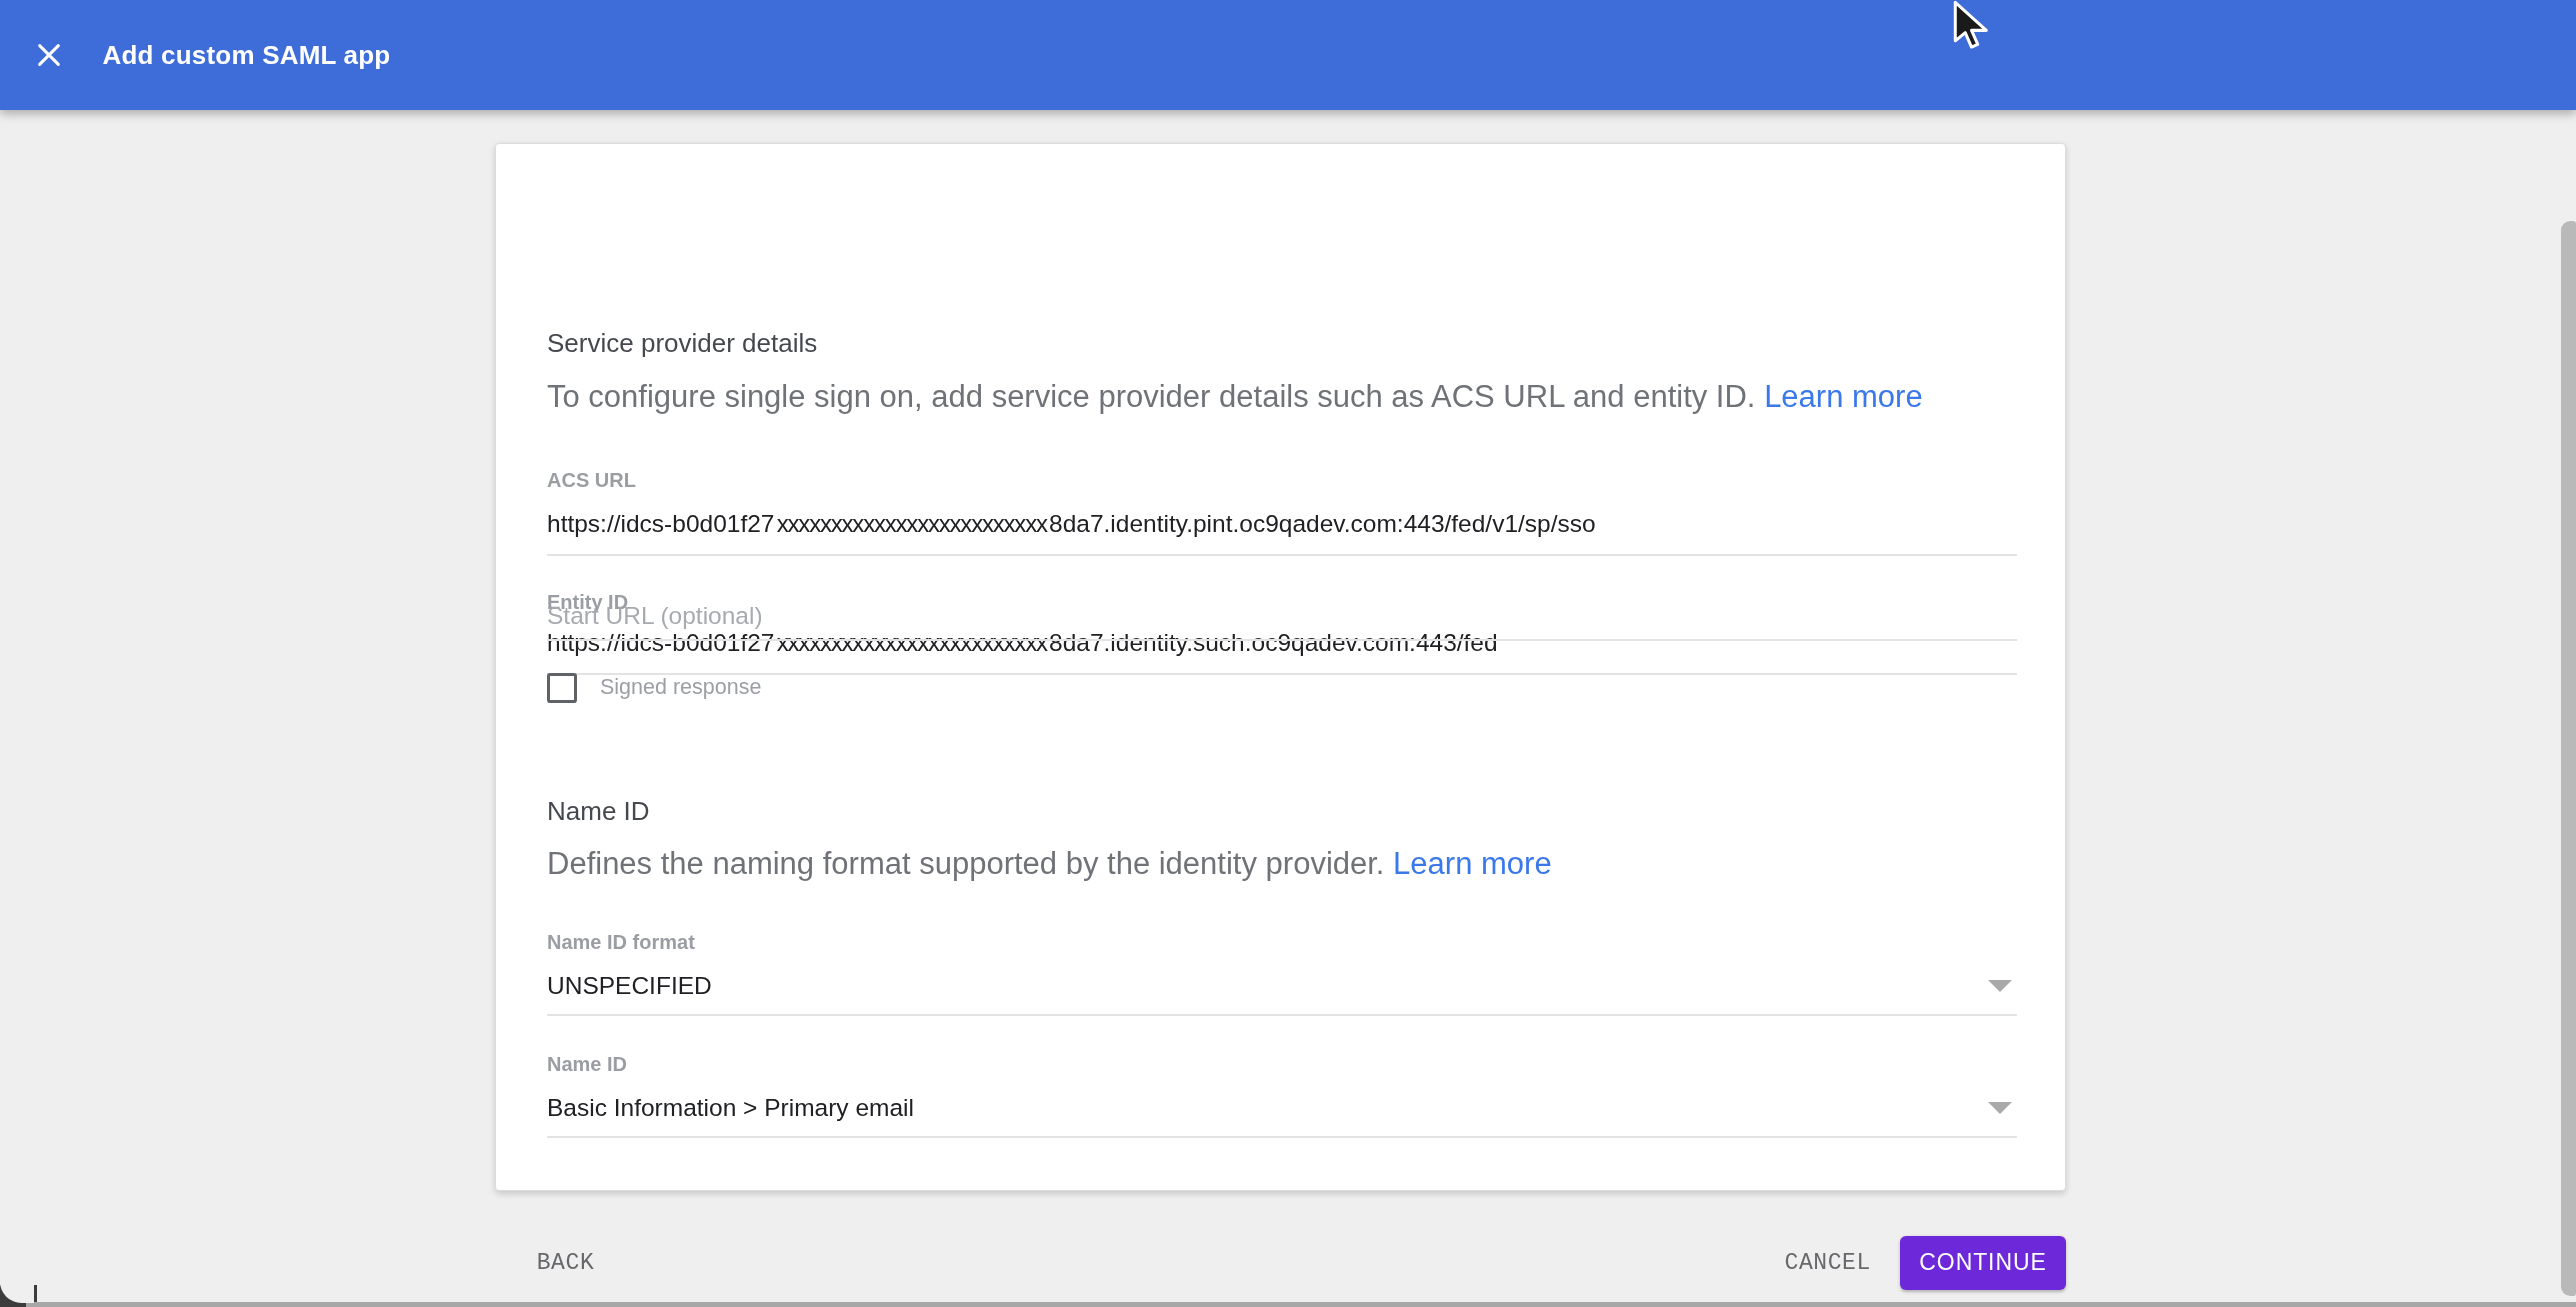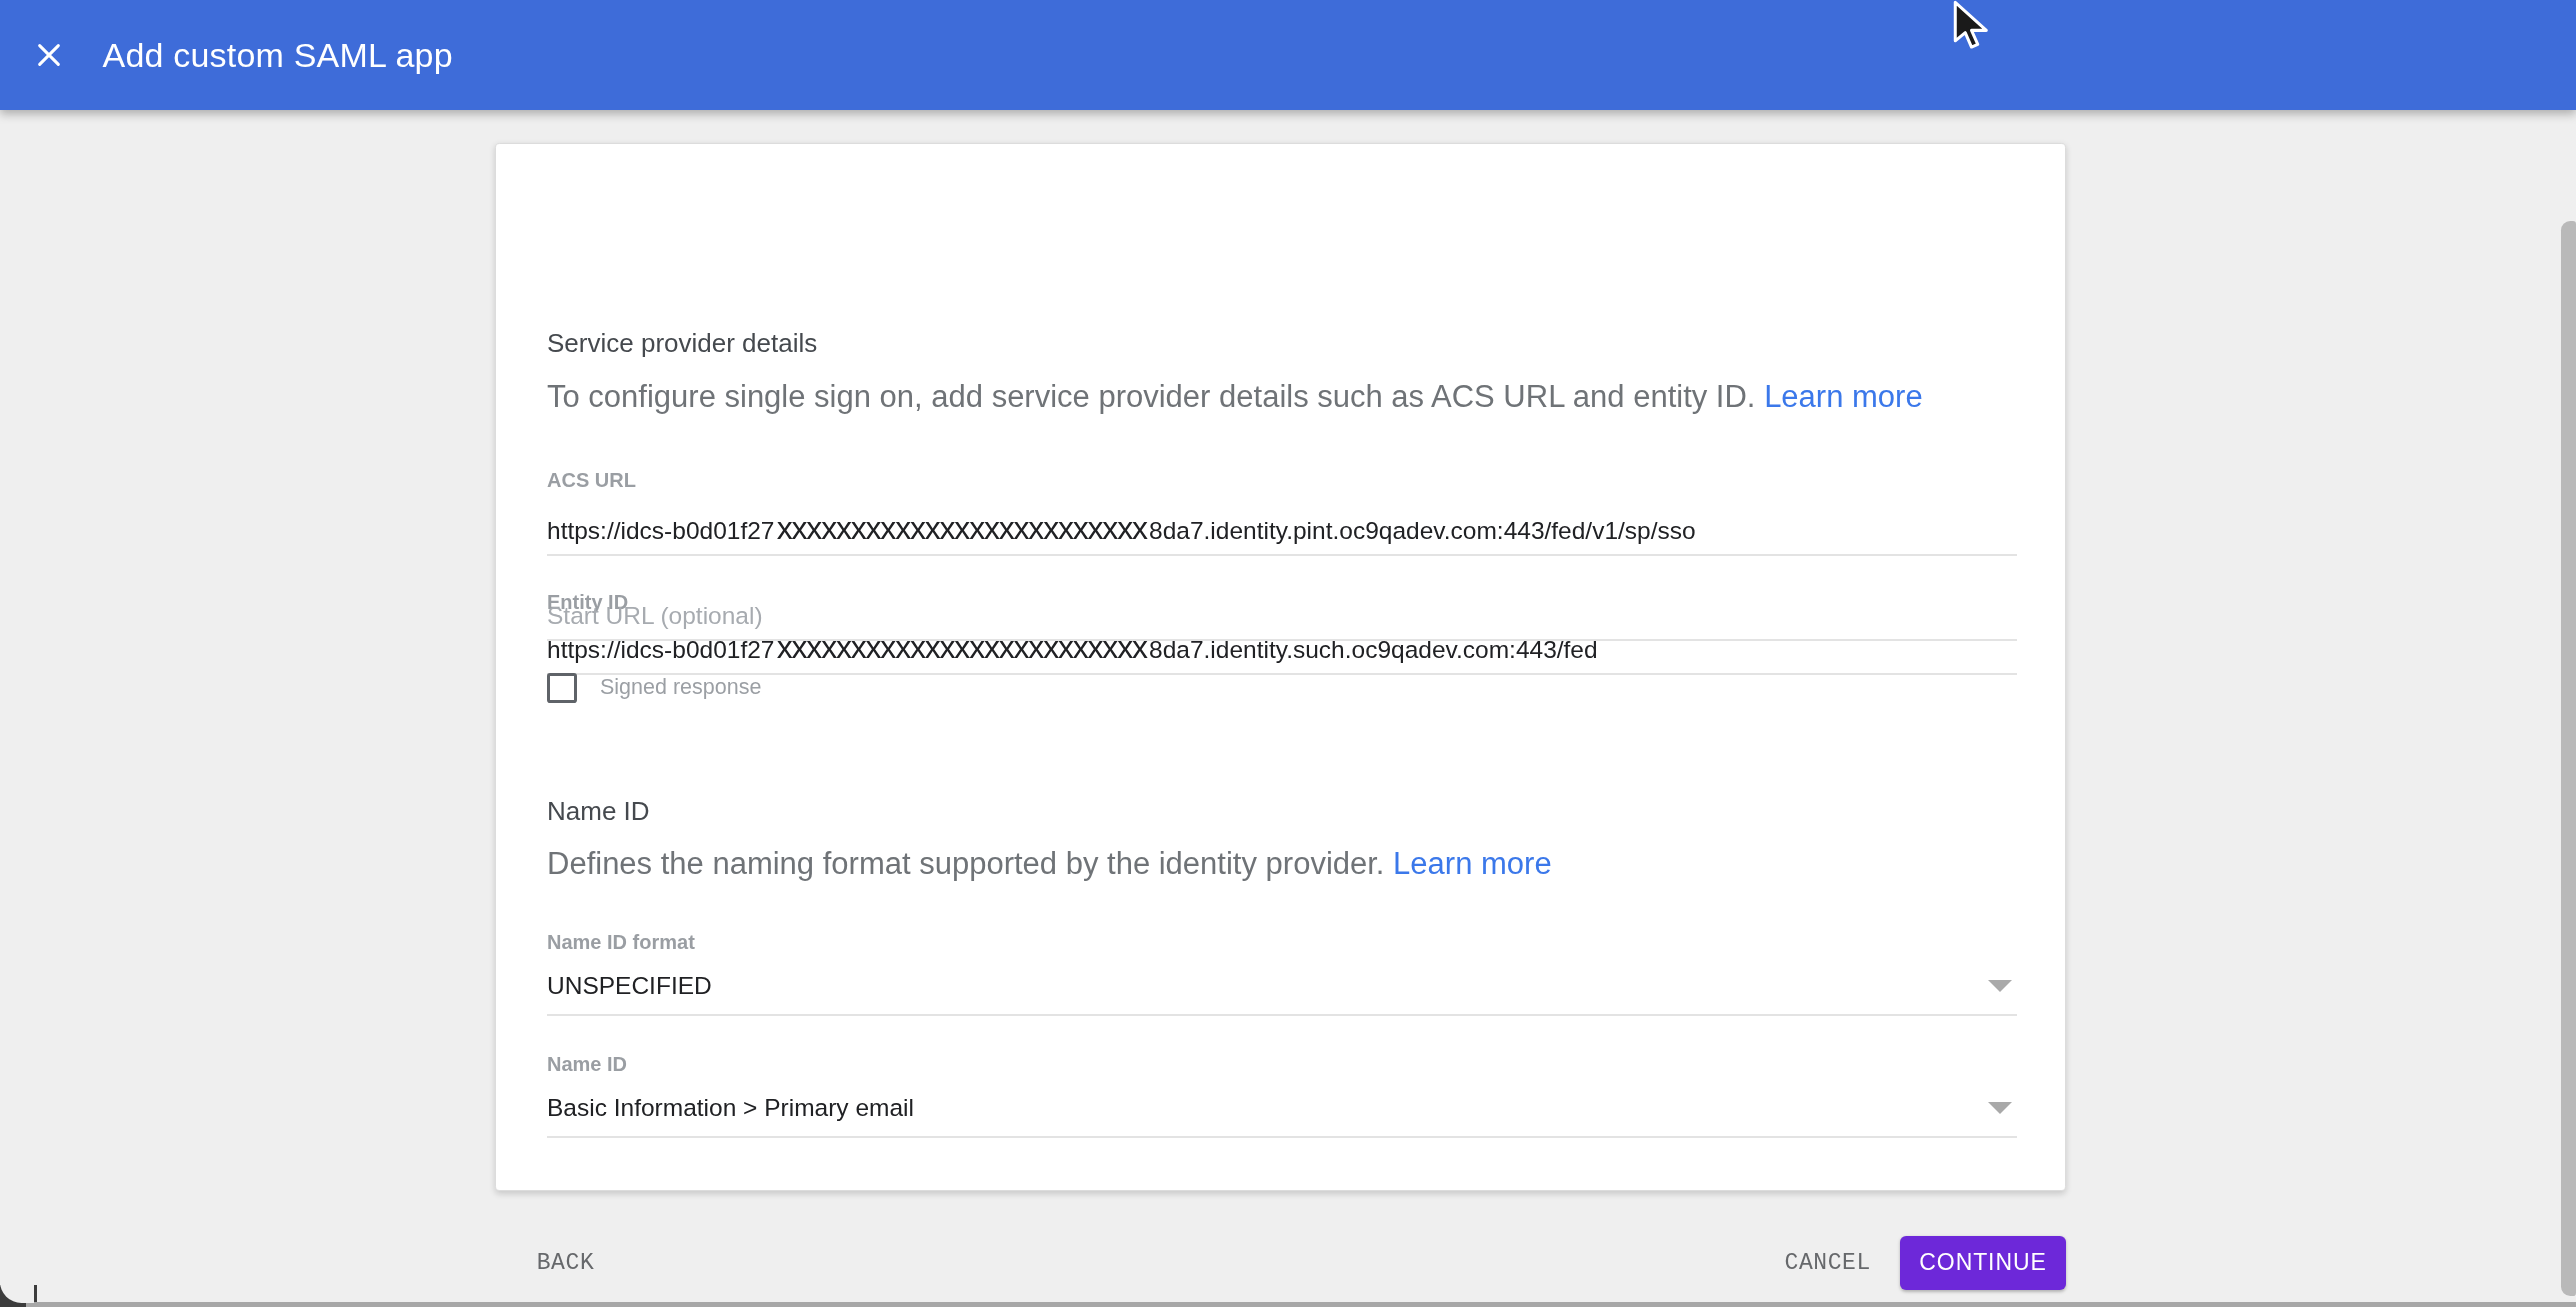--- a/index.html
+++ b/index.html
@@ -19,40 +19,40 @@
     box-shadow: 0 3.8px 9.2px rgba(0,0,0,0.28);
     display: flex; align-items: center;
     z-index: 20;
   }
   .close-btn {
     width: 49px; height: 49px; margin-left: 24.5px;
     display: flex; align-items: center; justify-content: center;
     cursor: pointer; border-radius: 50%;
   }
   .topbar-title {
-    color: #ffffff; font-size: 34px; letter-spacing: 0.2px;
-    margin-left: 29px; font-weight: 400;
+    color: #ffffff; font-size: 26px; letter-spacing: 0.2px;
+    margin-left: 29px; font-weight: 700;
   }
 
   
   .card {
     position: absolute; left: 495px; top: 143px; width: 1571px; height: 1048px;
     background: #ffffff; border: 0.8px solid #dcdcdc; border-radius: 4.6px;
     box-shadow: 0 2.3px 6.1px rgba(0,0,0,0.16);
     z-index: 5;
   }
   .card .abs { position: absolute; left: 51px; }
 
   .section-title { font-size: 26px; color: #45494e; font-weight: 400; }
   .section-desc { font-size: 31px; color: #6f7377; font-weight: 400; }
   .link { color: #3b78ea; cursor: pointer; text-decoration: none; }
 
   .field-label { font-size: 20px; color: #9a9ea3; font-weight: bold; }
   .field-value { font-size: 24.5px; color: #202124; white-space: nowrap; }
-  .field-value .masked { font-size: 32px; letter-spacing: -1.2px; margin: 0 2.3px; }
+  .field-value .masked { font-size: 24px; letter-spacing: -1.2px; margin: 0 2.3px; }
   .underline { position: absolute; left: 51px; width: 1470px; height: 2.3px; background: #e3e3e3; }
 
   .start-url-input {
     position: absolute; left: 51px; top: 454px; width: 1470px; height: 43px;
     border: none; border-bottom: 2.3px solid #e3e3e3; outline: none;
     font-family: inherit; font-size: 24.5px; color: #202124; background: transparent;
     padding: 0 0 4.6px 0;
   }
   .start-url-input::placeholder { color: #a7abb0; opacity: 1; }
 

